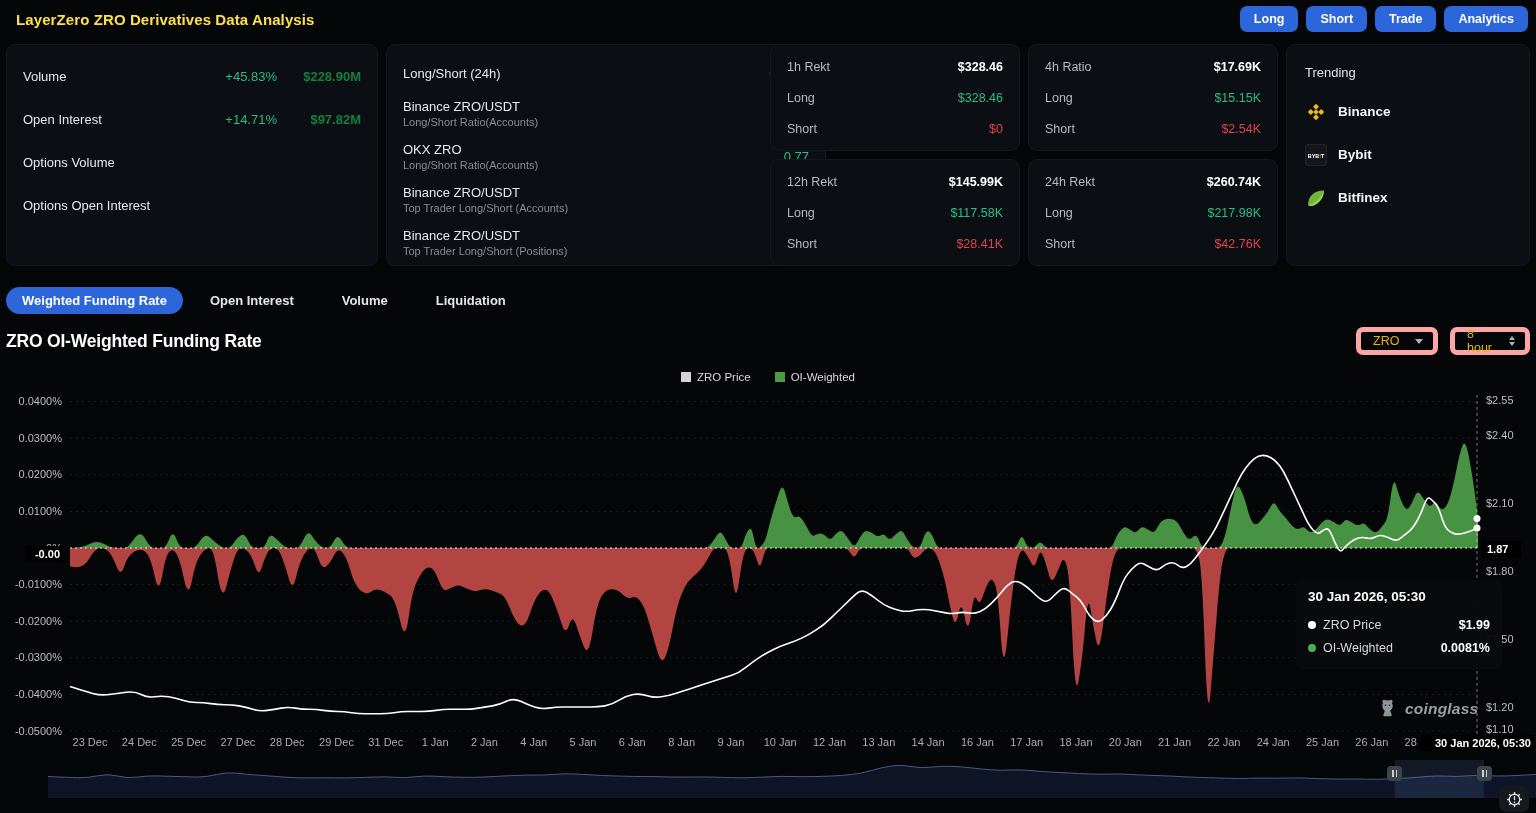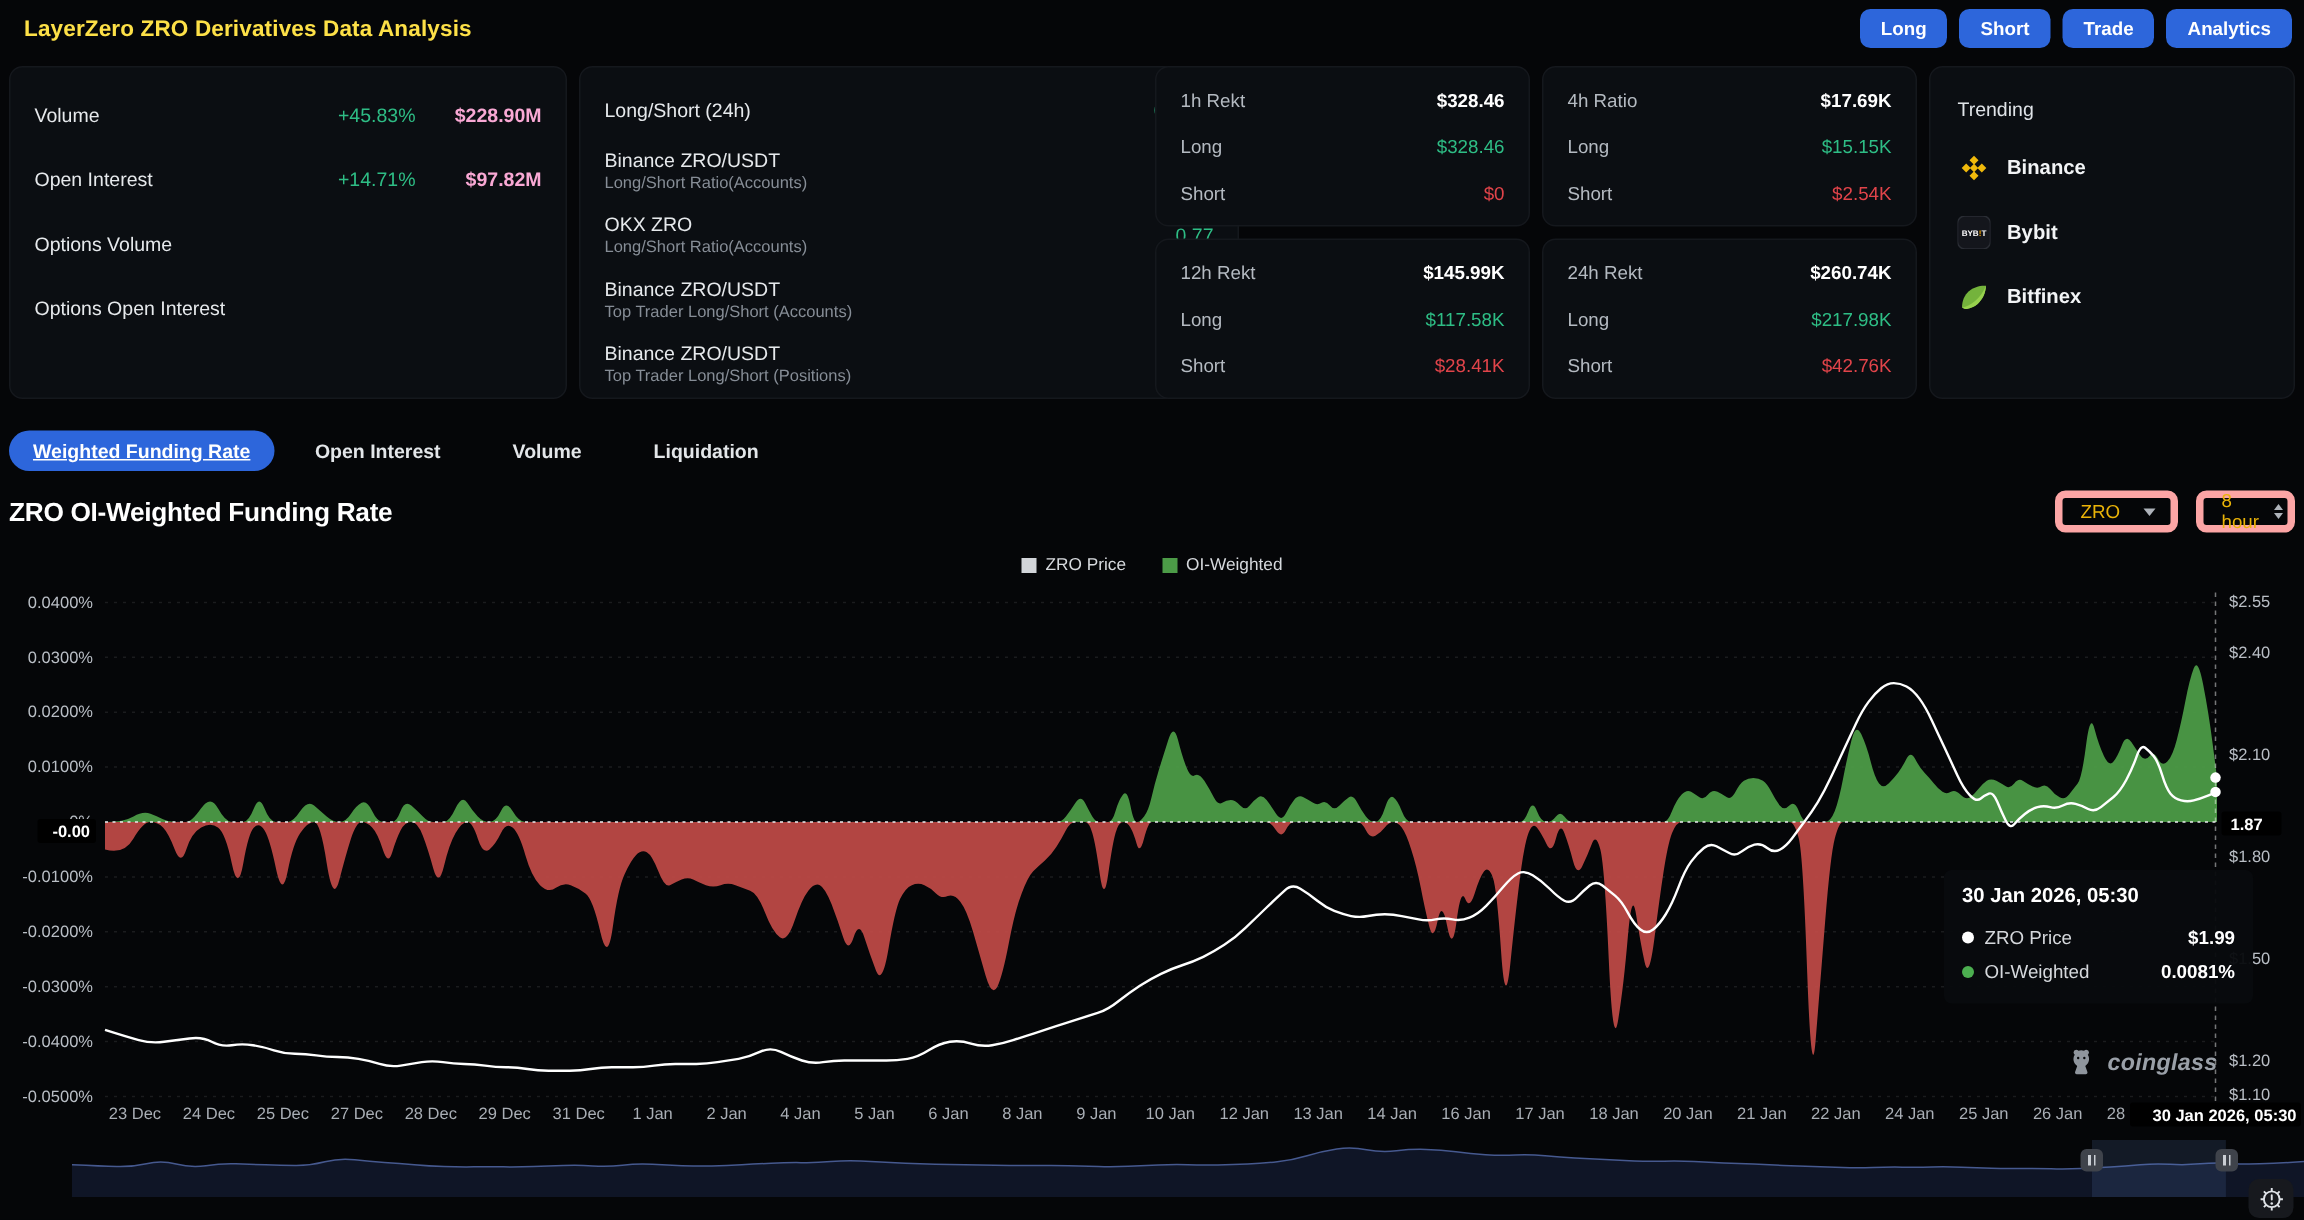--- a/index.html
+++ b/index.html
@@ -19,21 +19,21 @@
     font-size:12.5px; height:26px; padding:0 14px; border-radius:7px;
     font-family:"Liberation Sans", sans-serif; }
 
   
   .card { position:absolute; background:#0b0e12; border:1px solid #15181d; border-radius:9px; }
   .panel1 { left:6px; top:44px; width:372px; height:222px; padding:10px 16px; }
   .panel2 { left:386px; top:44px; width:440px; height:222px; padding:10px 16px; }
   .srow { display:flex; align-items:center; height:43px; }
   .srow .slabel { flex:1; color:#e6e9ec; font-size:13px; }
   .srow .schange { width:76px; text-align:right; color:#2ebd85; font-size:13px; }
-  .srow .sval { width:84px; text-align:right; color:#f9a8d4; font-weight:700; font-size:13px; }
+  .srow .sval { width:84px; text-align:right; color:#15803d; font-weight:700; font-size:13px; }
 
   .rrow { display:flex; align-items:center; min-height:43px; }
   .rrow:first-child { min-height:37px; }
   .rlbl { flex:1; }
   .rlbl .main { color:#e6e9ec; font-size:13px; font-weight:400; }
   .rlbl .sub { color:#868d96; font-size:11px; margin-top:2px; }
   .rval { color:#2ebd85; font-size:13px; text-align:center; }
 
   
   .rekt-grid { position:absolute; left:770px; top:44px; width:508px; height:222px;
@@ -49,21 +49,21 @@
   .trending { left:1286px; top:44px; width:244px; height:222px; padding:10px 18px; }
   .t-title { color:#dfe3e7; font-size:13px; height:35px; display:flex; align-items:center; }
   .t-item { display:flex; align-items:center; gap:11px; height:43px; cursor:pointer; }
   .t-item .t-name { color:#f2f4f6; font-weight:700; font-size:13.5px; }
   .t-ico { width:22px; height:22px; display:flex; align-items:center; justify-content:center; }
 
   
   .tabs { position:absolute; left:6px; top:287px; height:27px; display:flex; align-items:center; gap:6px; }
   .tab { height:27px; display:flex; align-items:center; padding:0 21px; color:#e3e6e9;
     font-size:13px; font-weight:700; cursor:pointer; border-radius:14px; }
-  .tab.active { background:#2d66db; color:#fff; padding:12px 16px;text-decoration:underline; }
+  .tab.active { background:#2d66db; color:#fff; padding:12px 16px; }
 
   
   .chart-head { position:absolute; left:6px; top:326px; width:1524px; height:30px;
     display:flex; align-items:center; justify-content:space-between; }
   .chart-title { font-size:17.5px; font-weight:800; color:#fff; letter-spacing:-.2px; }
   .controls { display:flex; gap:12px; }
   .select { height:28px; border:5px solid #fca5a5; border-radius:7px; background:transparent;
     display:flex; align-items:center; gap:10px; padding:0 10px 0 12px; cursor:pointer;
     color:#eab308; font-size:12.5px; }
   .caret-down { width:0; height:0; border-left:4px solid transparent; border-right:4px solid transparent;
@@ -285,21 +285,21 @@
   <div class="tab">Liquidation</div>
 </nav>
 
 <div class="chart-head">
   <h1 class="chart-title">ZRO OI-Weighted Funding Rate</h1>
   <div class="controls">
     <div class="select" style="width:82px;justify-content:space-between">
       <span>ZRO</span>
       <i class="caret-down"></i>
     </div>
-    <div class="select" style="width:66px;justify-content:space-between">
+    <div class="select" style="width:80px;justify-content:space-between">
       <span>8 hour</span>
       <span class="spin">
           <i class="up"></i>
           <i class="dn"></i>
         </span>
     </div>
   </div>
 </div>
 
 <div class="legend">

